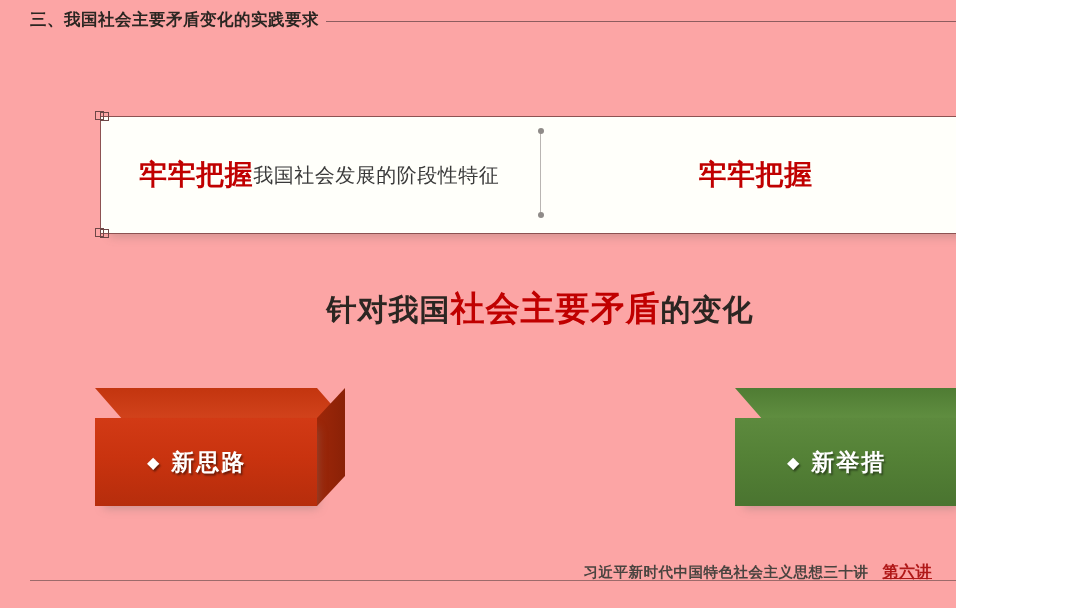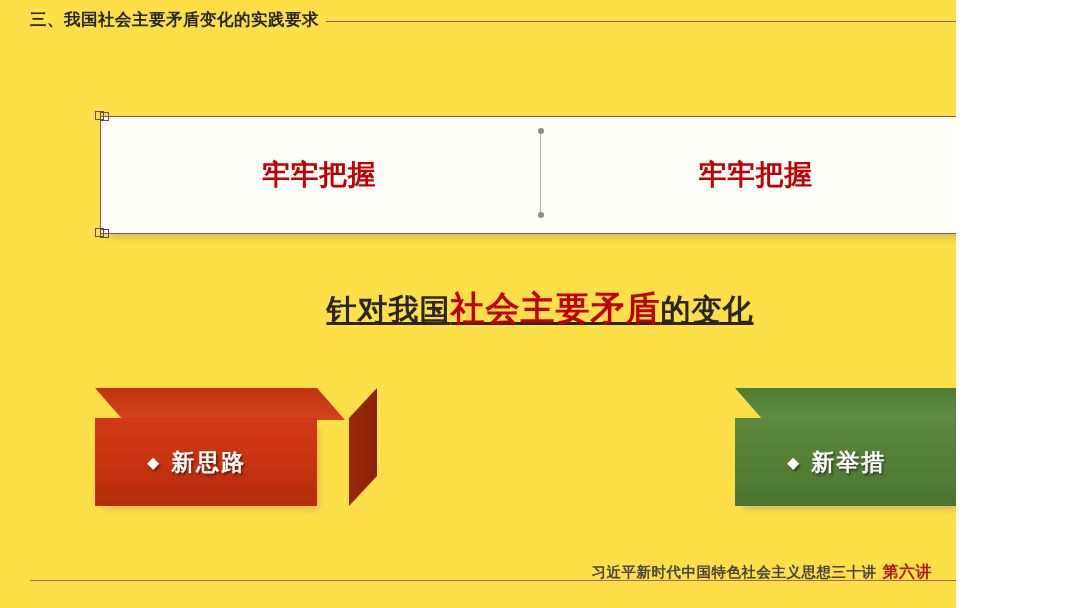--- a/index.html
+++ b/index.html
@@ -7,21 +7,21 @@
     padding: 0;
     background: #ffffff;
   }
   body {
     font-family: "DejaVu Sans", "Liberation Sans", sans-serif;
   }
   #slide {
     position: relative;
     width: 956px;
     height: 608px;
-    background: #fde047;
+    background: #fca5a5;
     overflow: hidden;
   }
 
   
   .header {
     position: absolute;
     left: 0; top: 0;
     width: 1080px;
     height: 44px;
   }
@@ -134,21 +134,20 @@
     top: 286px;
     width: 1080px;
     text-align: center;
     line-height: 44px;
   }
   .headline .l1 {
     font-size: 30px;
     font-weight: bold;
     color: #2b2622;
     letter-spacing: 1px;
-    text-decoration: underline;
   }
   .headline .l1 .red {
     color: #c00000;
     font-size: 34px;
   }
   .headline .l2 {
     font-size: 26px;
     font-weight: bold;
     color: #2b2622;
     letter-spacing: 1px;
@@ -160,21 +159,20 @@
     position: absolute;
     left: 0;
     top: 388px;
     width: 1080px;
     height: 130px;
   }
   .box3d {
     position: absolute;
     width: 250px;
     height: 118px;
-    padding-left: 32px;
   }
   .box3d .top {
     position: absolute;
     left: 0; top: 0;
     width: 100%;
     height: 32px;
   }
   .box3d .side {
     position: absolute;
     right: 0; top: 0;
@@ -246,37 +244,39 @@
     top: 562px;
     font-size: 14.5px;
     font-weight: bold;
     color: #4a4440;
     letter-spacing: 0.5px;
     white-space: nowrap;
   }
   .footer-text .accent {
     color: #b01818;
     font-size: 16px;
-    margin-left: 6px;
+    margin-left: 14px;
+    text-decoration: underline;
   }
 </style>
 </head>
 <body>
 
 <div id="slide">
 
   <div class="header">
     <div class="header-title">三、我国社会主要矛盾变化的实践要求</div>
     <div class="header-rule"></div>
   </div>
 
   <div class="quote-frame">
     <div class="quote-inner">
       <div class="quote-cell">
         <span class="em">牢牢把握</span>
+          <span class="rest">我国社会发展的阶段性特征</span>
       </div>
       <div class="quote-cell">
         <span class="em">牢牢把握</span>
       </div>
     </div>
     <div class="divider"></div>
   </div>
 
   <div class="handle h-tl">
       <span class="sq a"></span>

